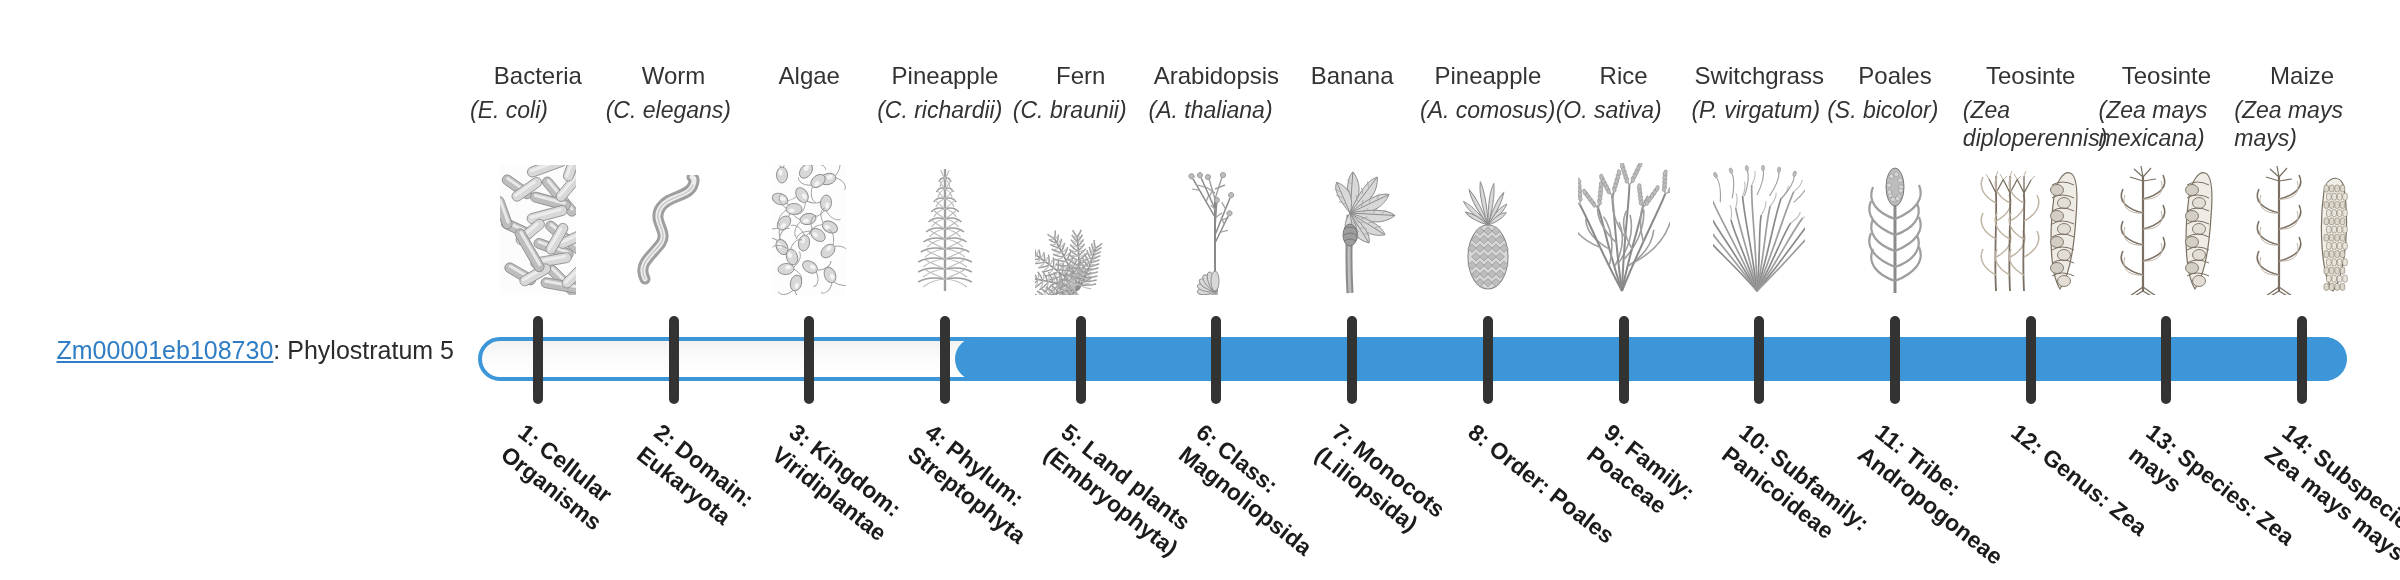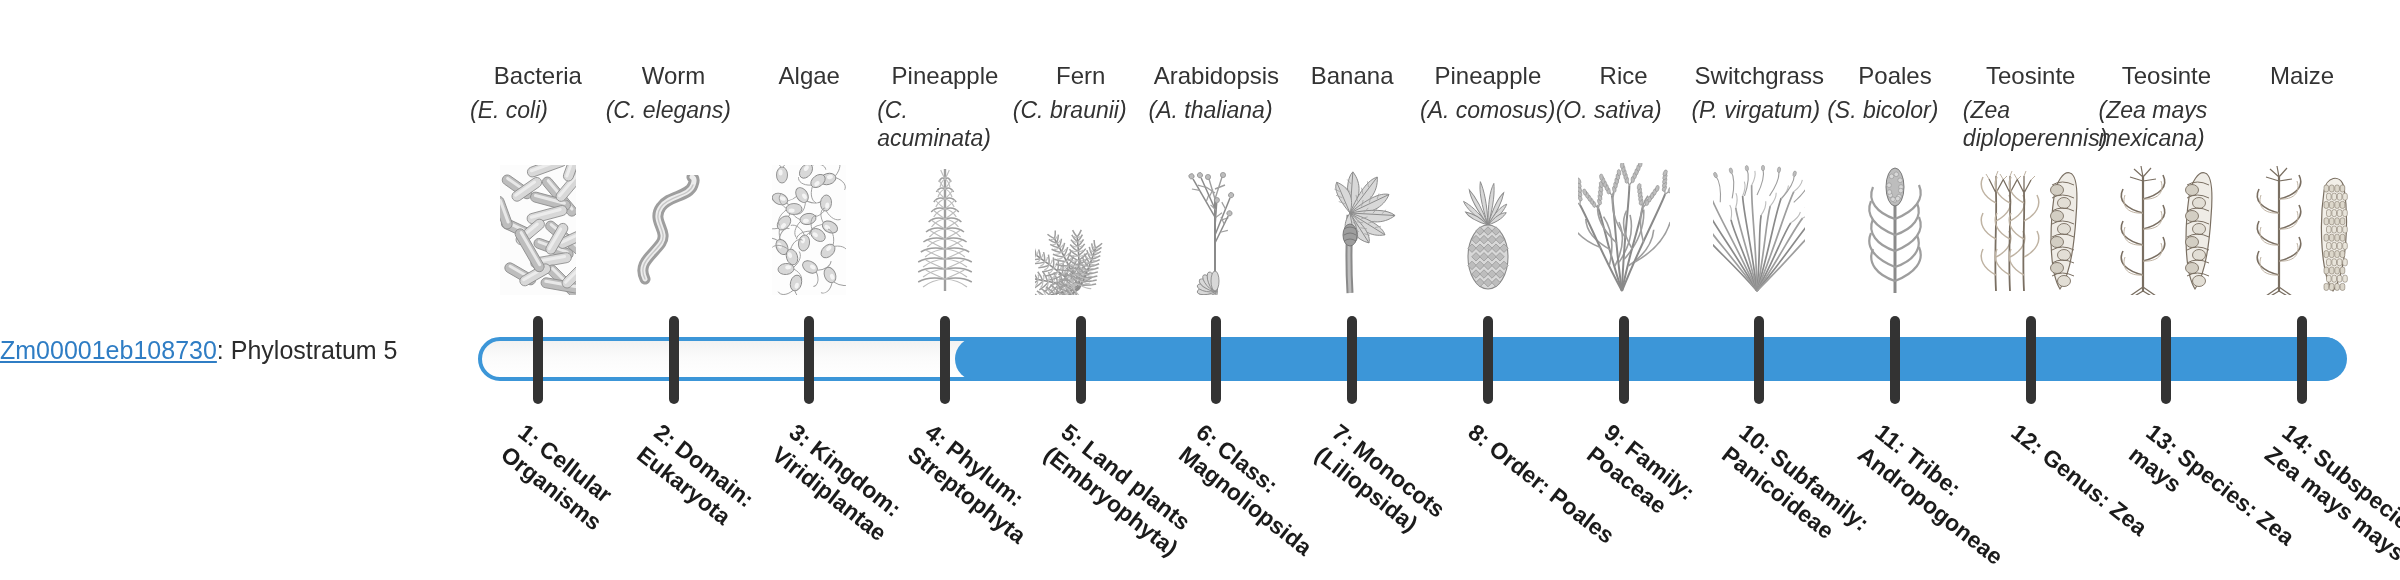--- a/index.html
+++ b/index.html
@@ -15,20 +15,21 @@
     background: #ffffff;
     overflow: hidden;
   }
 
   
   #gene-label {
     position: absolute;
     left: 0px;
     top: 336px;
     width: 470px;
+    text-align: right;
     padding-right: 16px;
     font-size: 25px;
     color: #2b2b2b;
     white-space: nowrap;
   }
   #gene-label .gene-id {
     color: #2f7dc4;
     text-decoration: underline;
     cursor: pointer;
   }
@@ -387,21 +388,21 @@
       <path d="M-1 -8 C-6 -15, -12 -17, -16 -15" fill="none" stroke="#9e9e9e" stroke-width="0.9"></path>
       <path d="M1 -8 C6 -15, 12 -16, 15 -13" fill="none" stroke="#9e9e9e" stroke-width="0.9"></path>
     </g>
           </svg>
         </div>
         <div class="tick"></div>
         <div class="rank-label">3: Kingdom: Viridiplantae</div>
       </div>
       <div class="col" style="left: 407.143px; width: 135.714px;">
         <div class="common-name">Pineapple</div>
-        <div class="sci-name">(C. acuminata)</div>
+        <div class="sci-name">(C. richardii)</div>
         <div class="art">
           <svg width="80" height="132" viewBox="0 0 80 132">
             <path d="M40 128 L40 6" stroke="#9e9e9e" stroke-width="2.4" fill="none"></path>
             <path d="M40 16 Q36.28 13 34 19" stroke="#9e9e9e" stroke-width="1.5" fill="none"></path>
             <path d="M40 16 Q37 17 35.08 24" stroke="#bdbdbd" stroke-width="1.2" fill="none"></path>
             <path d="M40 16 Q37.3 11 35.68 7" stroke="#bdbdbd" stroke-width="1.1" fill="none"></path>
             <path d="M40 16 Q43.72 13 46 19" stroke="#9e9e9e" stroke-width="1.5" fill="none"></path>
             <path d="M40 16 Q43 17 44.92 24" stroke="#bdbdbd" stroke-width="1.2" fill="none"></path>
             <path d="M40 16 Q42.7 11 44.32 7" stroke="#bdbdbd" stroke-width="1.1" fill="none"></path>
             <path d="M40 26 Q34.668 23 31.4 29" stroke="#9e9e9e" stroke-width="1.5" fill="none"></path>
@@ -1399,20 +1400,21 @@
             <ellipse cx="13" cy="105" rx="6.5" ry="5.5" fill="#d3cec3" stroke="#7a6f62" stroke-width="0.9"></ellipse>
             <path d="M8 113 q10 -6 22 0" stroke="#7a6f62" stroke-width="1" fill="none"></path>
             <ellipse cx="20" cy="118" rx="6.5" ry="5.5" fill="#e2ded5" stroke="#7a6f62" stroke-width="0.9"></ellipse>
           </svg>
         </div>
         <div class="tick"></div>
         <div class="rank-label">13: Species: Zea mays</div>
       </div>
       <div class="col" style="left: 1764.29px; width: 135.714px;">
         <div class="common-name">Maize</div>
+        <div class="sci-name">(Zea mays mays)</div>
         <div class="art">
           <svg width="62" height="132" viewBox="0 0 62 132">
             <path d="M30 128 L30 14" stroke="#7a6f62" stroke-width="2.2" fill="none"></path>
            <path d="M30 128 l-10 6 M30 128 l10 6 M30 124 l-13 9 M30 124 l13 9" stroke="#7a6f62" stroke-width="1.3" fill="none"></path>
             <path d="M30 112 C14 108, 4 100, 10 88" fill="none" stroke="#7a6f62" stroke-width="1.6"></path>
             <path d="M30 112 C16 113, 8 106, 12 94" fill="none" stroke="#bfb3a3" stroke-width="1"></path>
             <path d="M30 98 C46 94, 56 86, 50 74" fill="none" stroke="#7a6f62" stroke-width="1.6"></path>
             <path d="M30 98 C44 99, 52 92, 48 80" fill="none" stroke="#bfb3a3" stroke-width="1"></path>
             <path d="M30 82 C14 78, 4 70, 10 58" fill="none" stroke="#7a6f62" stroke-width="1.6"></path>
             <path d="M30 82 C16 83, 8 76, 12 64" fill="none" stroke="#bfb3a3" stroke-width="1"></path>

